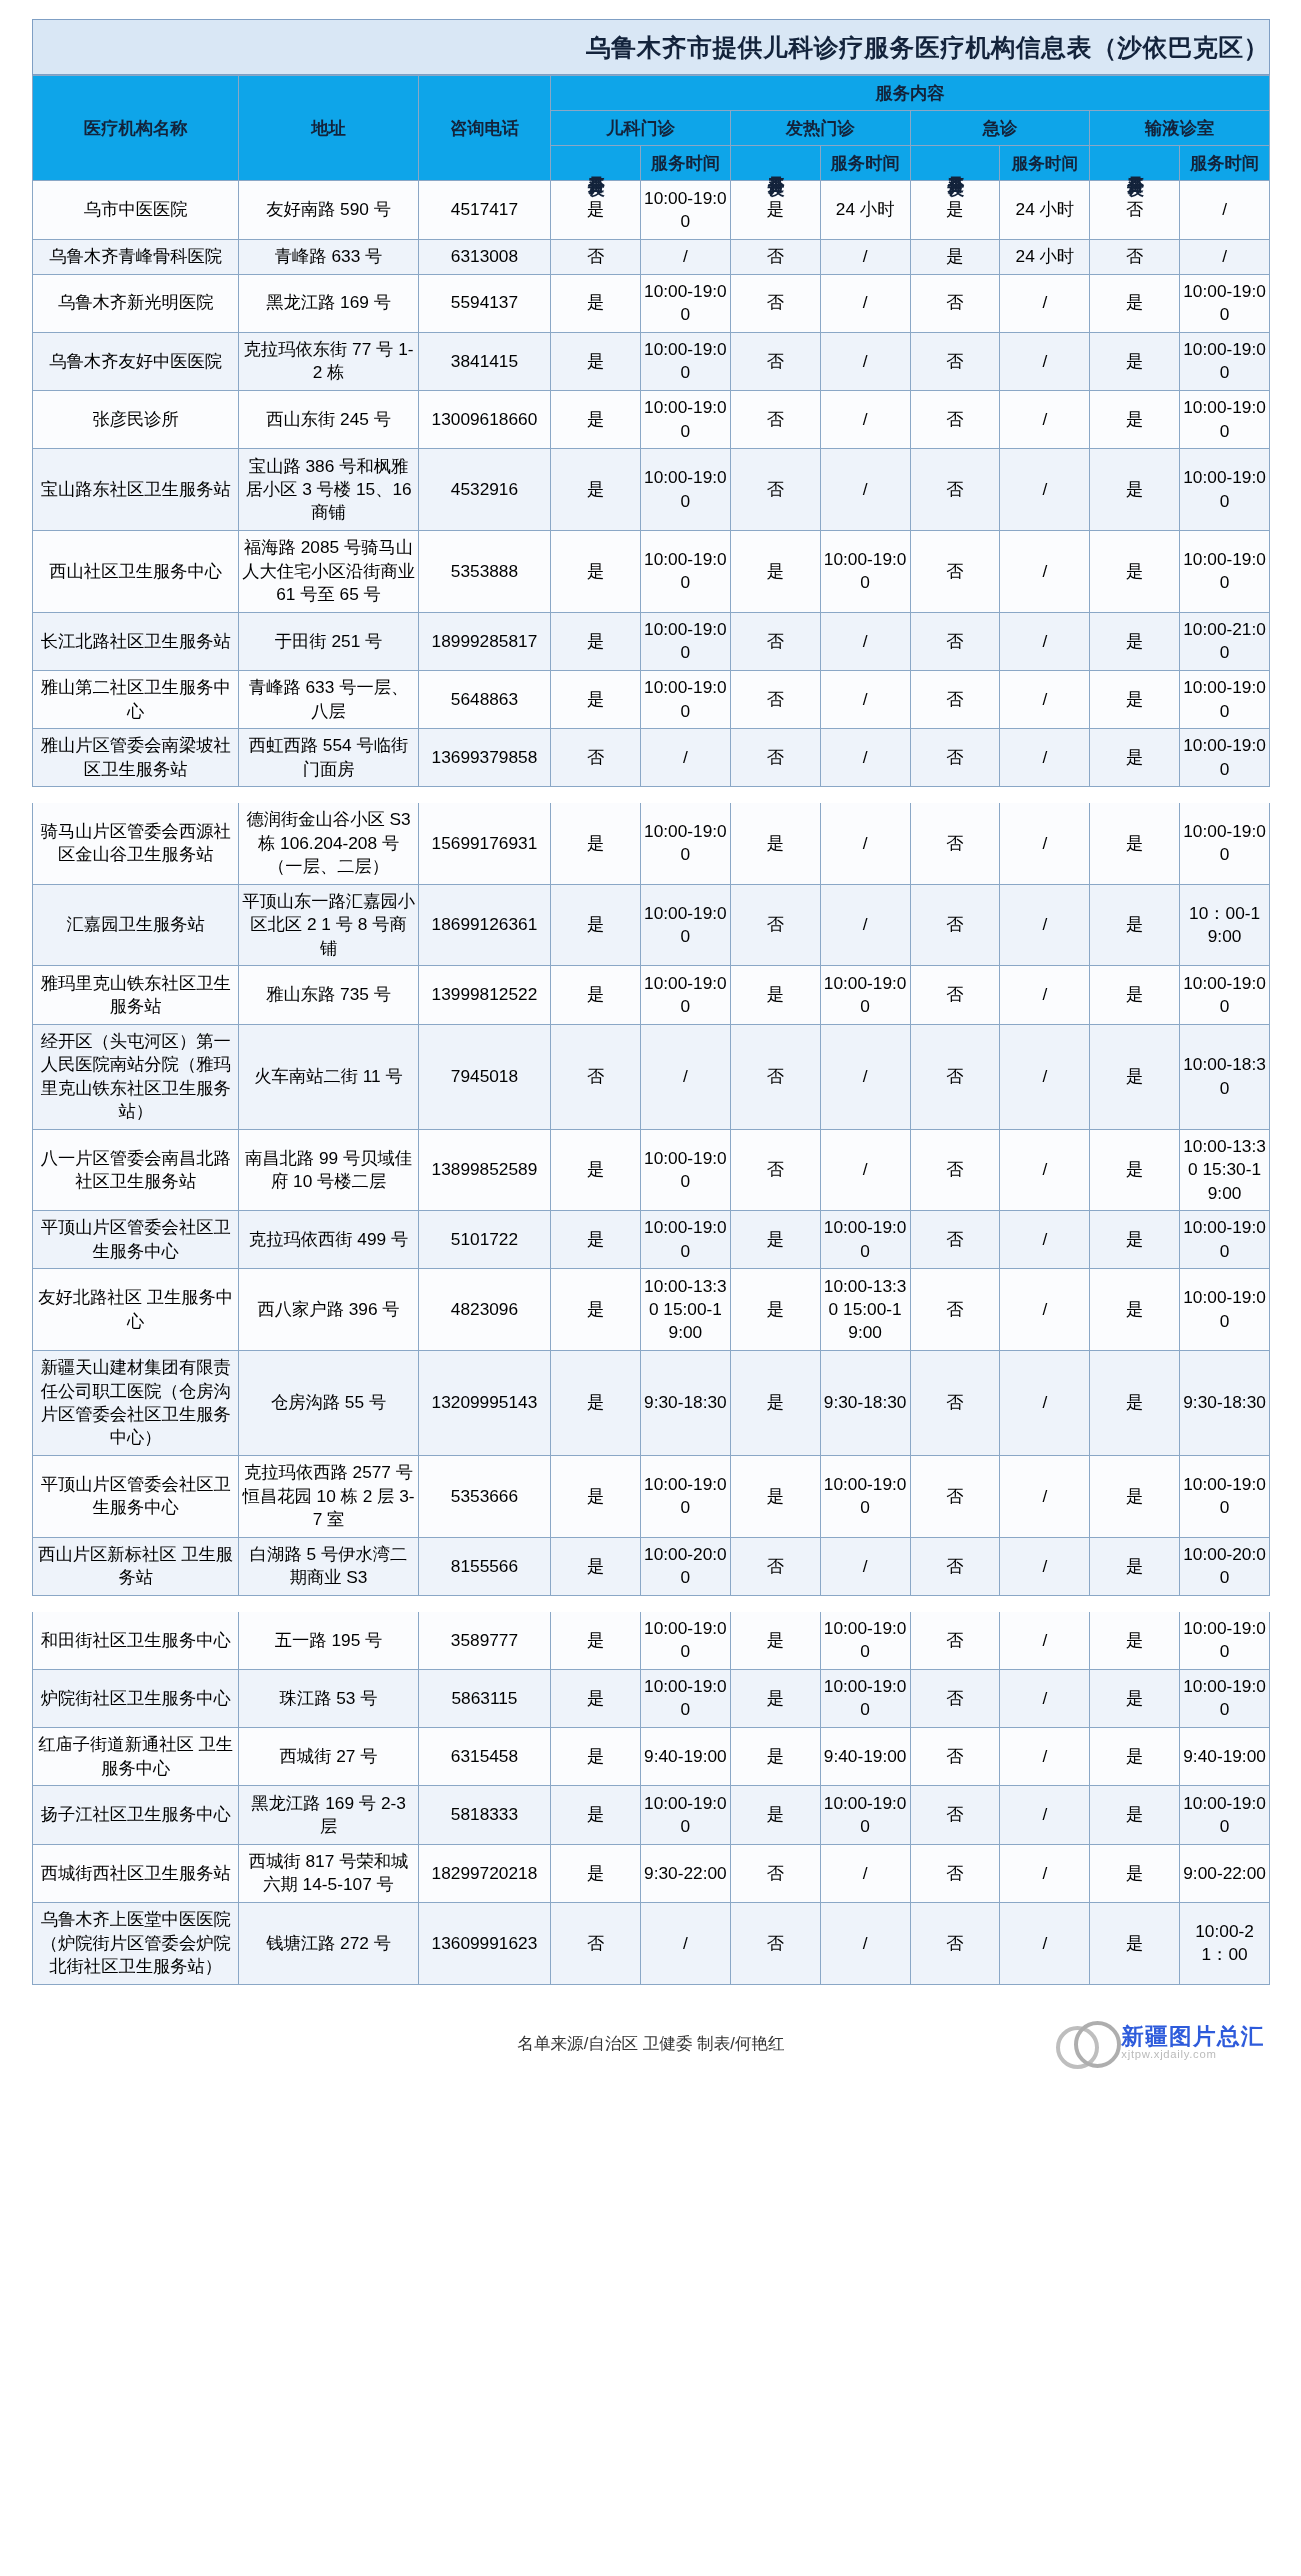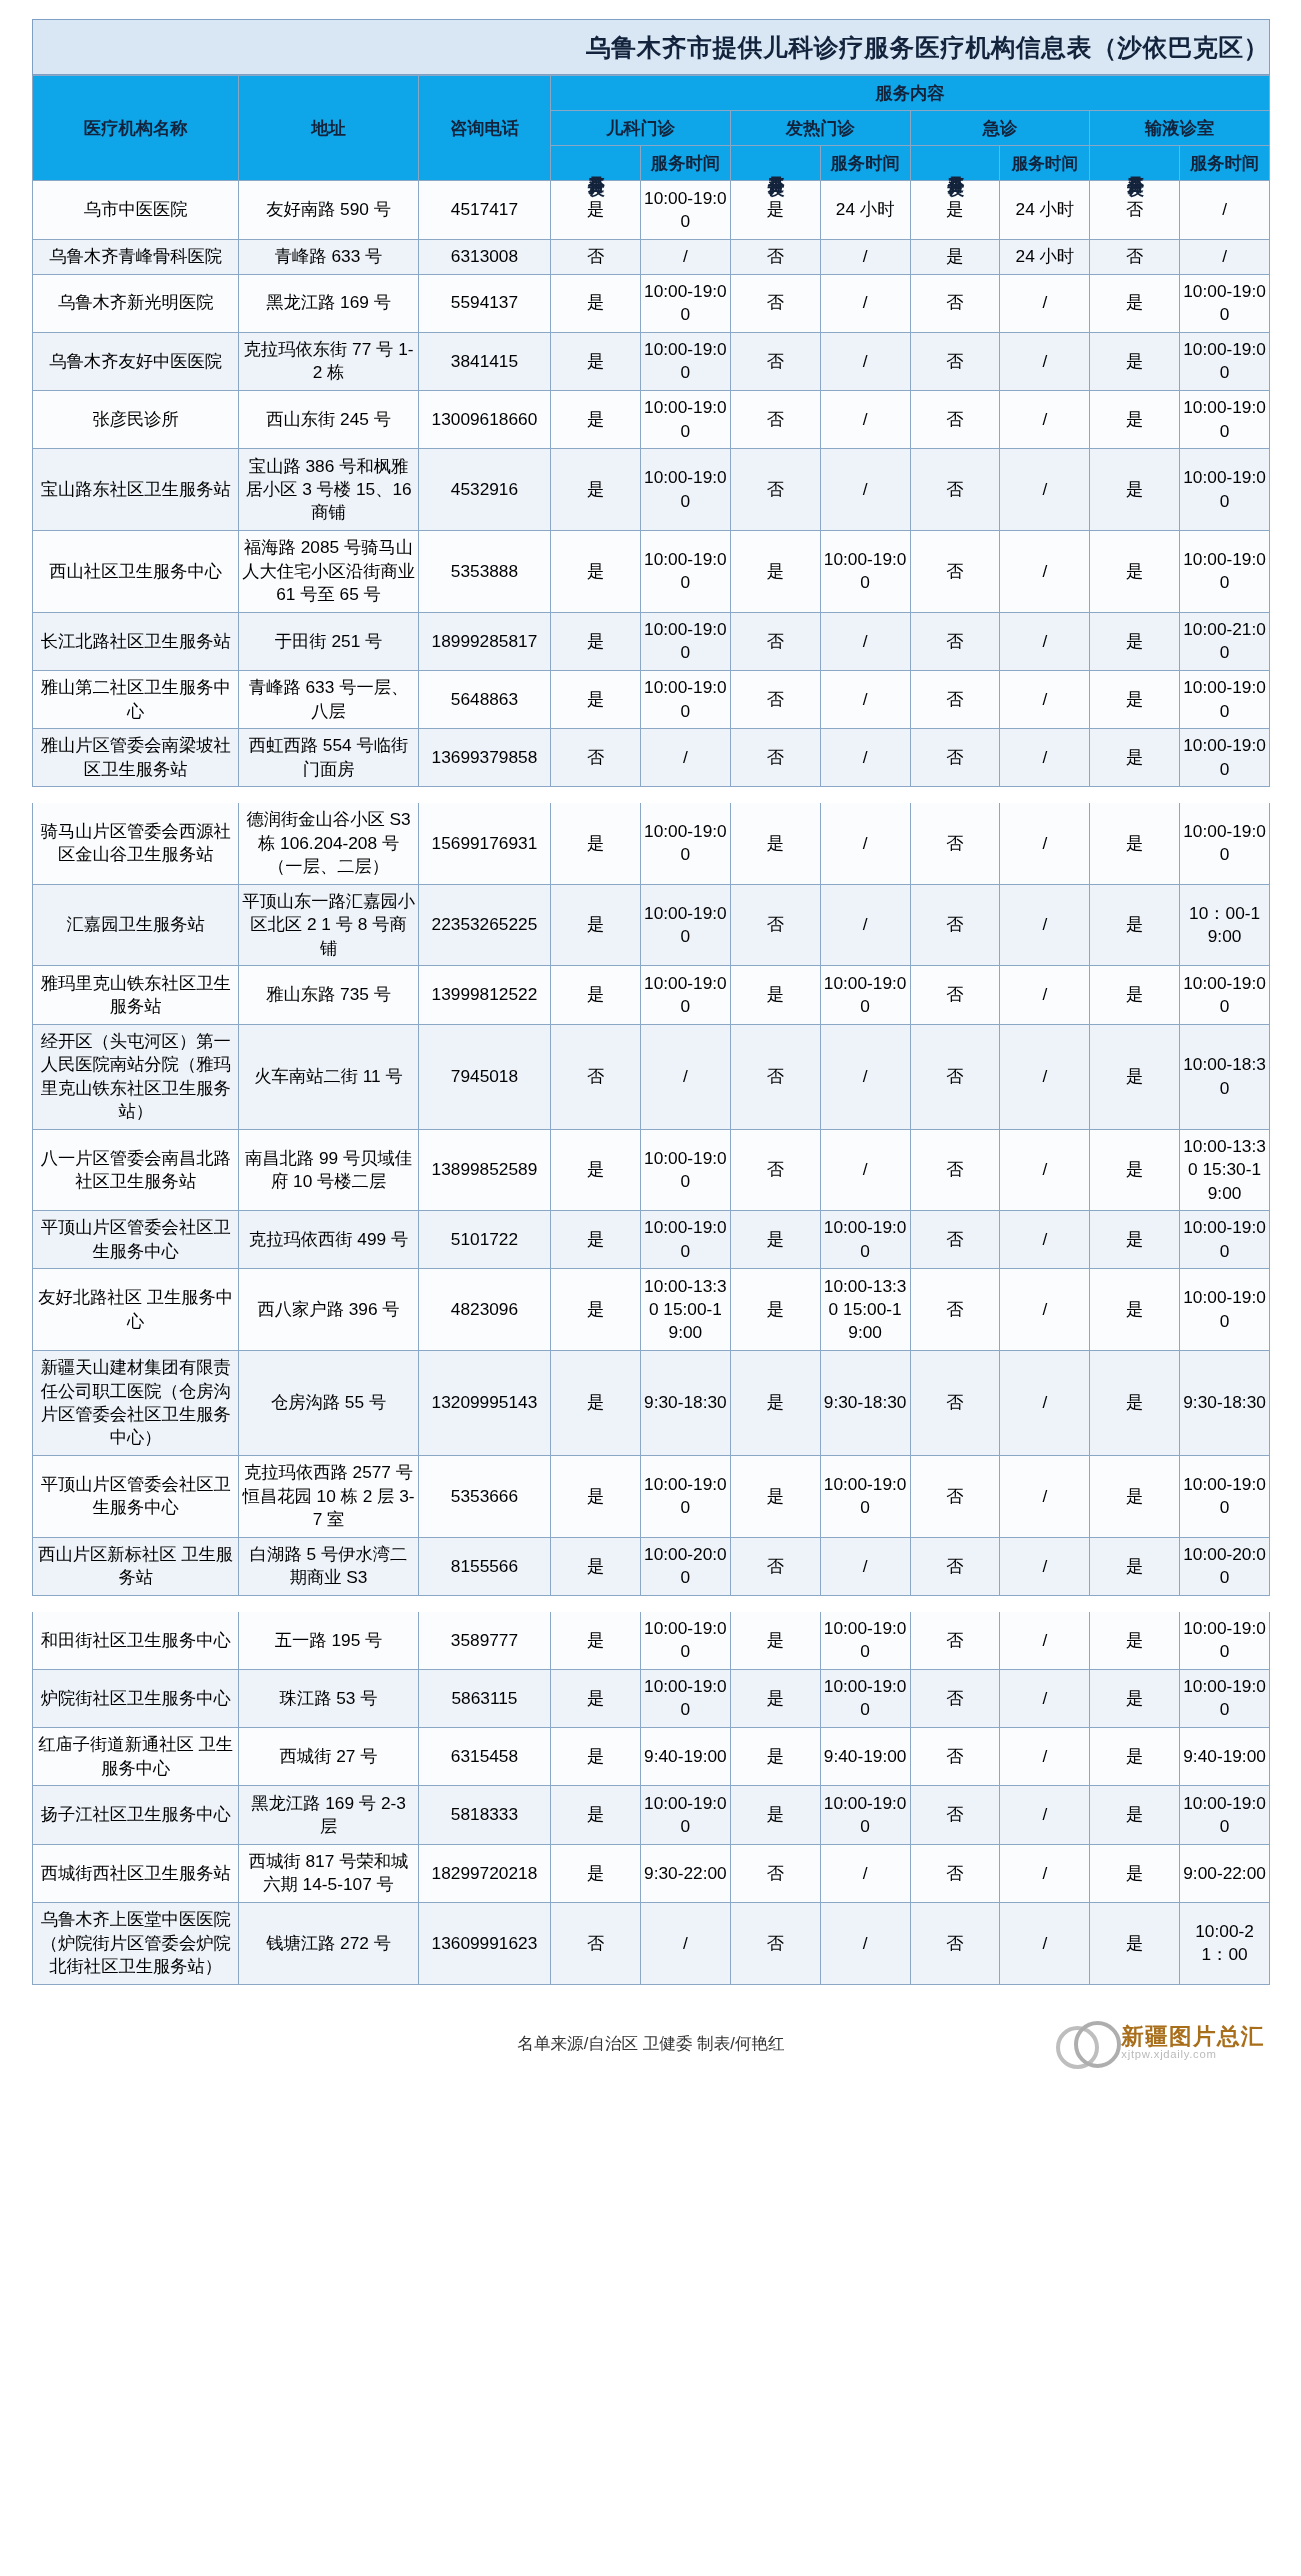--- a/index.html
+++ b/index.html
@@ -118,21 +118,21 @@
   .wm-logo .c2 {
     position: absolute; left: 18.6px; top: 0px;
     width: 39px; height: 39px; border-radius: 50%;
     border: 4.7px solid #a8a8a8;
   }
   .wm-text {
     display: flex; flex-direction: column; align-items: flex-start;
     line-height: 1.05;
   }
   .wm-main {
-    font-size: 22.6px; font-weight: bold; color: #a16207; letter-spacing: 1.3px;
+    font-size: 22.6px; font-weight: bold; color: #1d4ed8; letter-spacing: 1.3px;
   }
   .wm-sub {
     font-size: 11.3px; color: #b5b5b5; letter-spacing: 0.7px;
   }
 </style>
 </head>
 <body>
 
 <div class="page">
 
@@ -306,21 +306,21 @@
           <td>是</td>
           <td>/</td>
           <td>否</td>
           <td>/</td>
           <td>是</td>
           <td>10:00-19:00</td>
         </tr>
         <tr class="alt">
           <td class="name-cell">汇嘉园卫生服务站</td>
           <td>平顶山东一路汇嘉园小区北区 2 1 号 8 号商铺</td>
-          <td>22353265225</td>
+          <td>18699126361</td>
           <td>是</td>
           <td>10:00-19:00</td>
           <td>否</td>
           <td>/</td>
           <td>否</td>
           <td>/</td>
           <td>是</td>
           <td>10：00-19:00</td>
         </tr>
         <tr>

